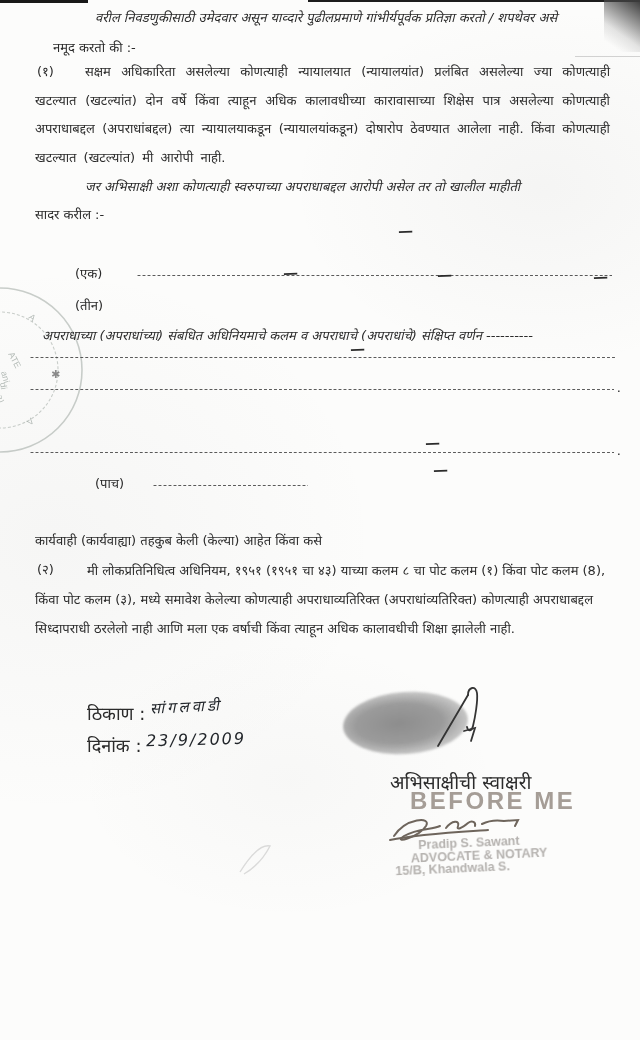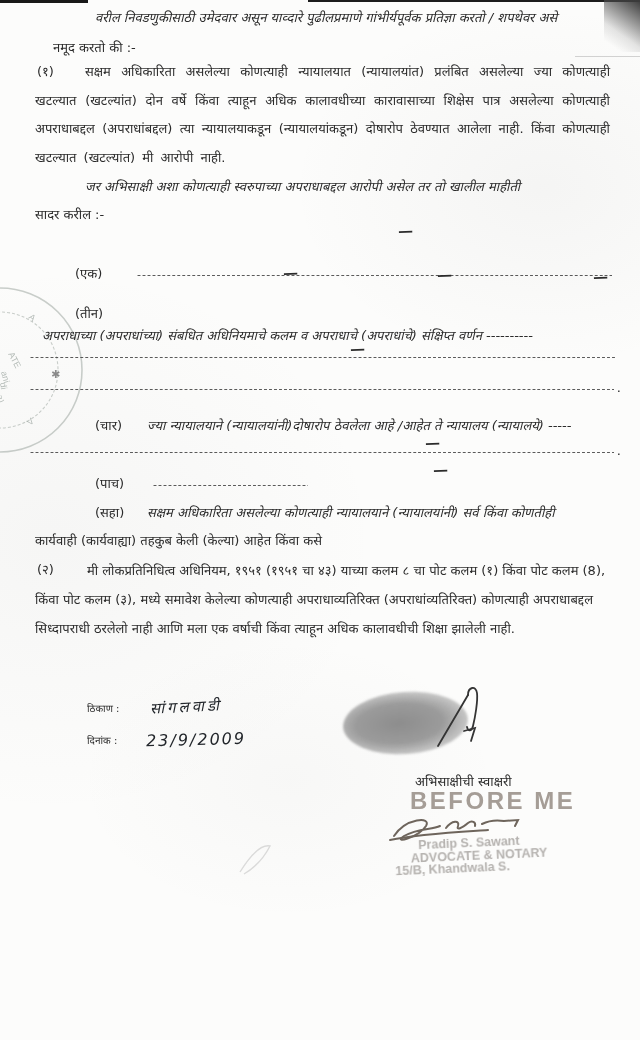--- a/index.html
+++ b/index.html
@@ -17,38 +17,38 @@
   .nowrap{white-space:nowrap;font-style:italic;}
   .para{text-align:justify;word-spacing:3px;}
   .row{display:flex;align-items:baseline;}
   .row .no{flex:0 0 56px;}
   .dashfill{flex:1 1 auto;overflow:hidden;white-space:nowrap;letter-spacing:1px;font-size:11px;color:#3f3f3f;margin-left:6px;}
   .dashline{overflow:hidden;white-space:nowrap;letter-spacing:1px;font-size:11px;color:#3f3f3f;display:flex;align-items:baseline;}
   .dashline .fill{flex:1 1 auto;overflow:hidden;white-space:nowrap;}
   .dashline .dot{flex:0 0 auto;font-size:13px;color:#2b2b2b;padding-left:3px;}
   .hw{font-style:italic;color:#22262b;}
   .hwdash{position:absolute;font-weight:bold;color:#2a2a2a;font-size:15px;transform:rotate(-2deg);}
-  .label{font-size:10px;}
+  .label{font-size:18px;}
   
   .edge-a{left:0;top:0;width:88px;height:3px;background:#181818;}
   .edge-b{left:308px;top:0;width:332px;height:2px;background:#1c1c1c;}
   .corner{right:0;top:0;width:36px;height:52px;
     background:linear-gradient(215deg,#3a3a3a 0%, rgba(85,85,85,0.55) 38%, rgba(140,140,140,0.22) 62%, transparent 85%);}
   .gline{left:575px;top:56px;width:65px;height:1px;background:rgba(0,0,0,0.16);}
   .thumbprint{left:343px;top:692px;width:125px;height:62px;border-radius:50%;
     background:radial-gradient(ellipse at 45% 50%, #8d8d8d 0%, #9b9b9b 45%, rgba(158,158,158,0.55) 72%, rgba(170,170,170,0.18) 88%, transparent 100%);
     filter:blur(1.2px);transform:rotate(-4deg);}
   .stamp-before{left:410px;top:787px;font-family:"Liberation Sans",sans-serif;
     font-size:24px;font-weight:bold;letter-spacing:2.5px;color:#9c938c;opacity:.9;filter:blur(.4px);}
   .notary-clip{left:330px;top:836px;width:310px;height:44px;overflow:hidden;}
   .notary{transform:rotate(-2.5deg);transform-origin:left top;color:#b5b2af;
     font-family:"Liberation Sans",sans-serif;font-weight:bold;font-size:12.5px;line-height:12.5px;
     filter:blur(.45px);}
   .notary div{white-space:nowrap;}
-  .sig-label{left:415px;top:768px;font-size:13px;}
+  .sig-label{left:390px;top:768px;font-size:19px;}
   .hw-place{left:150px;top:696px;font-size:15px;letter-spacing:3px;transform:rotate(-3deg);}
   .hw-date{left:146px;top:730px;font-size:16px;letter-spacing:2px;transform:rotate(-1.5deg);}
   .pencil{opacity:.28;}
 </style>
 </head>
 <body>
 
 <div class="page">
 
   <div class="abs edge-a"></div>
@@ -84,54 +84,46 @@
   <div class="abs print row" style="left:75px;top:228px;width:537px;margin-top:32px;">
     <span class="no">(एक)</span>
     <span class="dashfill">------------------------------------------------------------------------------------------------------------------------------------------------------</span>
   </div>
   <span class="hwdash" style="left:398px;top:222px;">—</span>
 
   <span class="hwdash" style="left:283px;top:264px;">—</span>
   <span class="hwdash" style="left:437px;top:266px;">—</span>
   <span class="hwdash" style="left:593px;top:268px;">—</span>
 
-  <div class="abs print row" style="left:75px;top:300px;width:537px;">
+  <div class="abs print row" style="left:75px;top:292px;width:537px;">
     <span class="no">(तीन)</span>
   </div>
   <div class="abs print nowrap" style="left:42px;top:322px;width:572px;">अपराधाच्या (अपराधांच्या) संबधित अधिनियमाचे कलम व अपराधाचे (अपराधांचे) संक्षिप्त वर्णन ----------</div>
 
   <div class="abs dashline" style="left:30px;top:350px;width:585px;">
     <span class="fill">------------------------------------------------------------------------------------------------------------------------------------------------------</span>
   </div>
   <span class="hwdash" style="left:350px;top:340px;">—</span>
   <div class="abs dashline" style="left:30px;top:380px;width:592px;">
     <span class="fill">------------------------------------------------------------------------------------------------------------------------------------------------------</span>
     <span class="dot">.</span>
   </div>
 
-  <div class="abs print row" style="left:95px;top:412px;width:520px;">
-    <span class="no" style="flex-basis:52px;">(चार)</span>
-    <span class="nowrap">ज्या न्यायालयाने (न्यायालयांनी)दोषारोप ठेवलेला आहे /आहेत ते न्यायालय (न्यायालये) -----</span>
-  </div>
   <div class="abs dashline" style="left:30px;top:443px;width:592px;">
     <span class="fill">------------------------------------------------------------------------------------------------------------------------------------------------------</span>
     <span class="dot">.</span>
   </div>
   <span class="hwdash" style="left:425px;top:434px;">—</span>
 
   <div class="abs print row" style="left:95px;top:470px;width:520px;">
     <span class="no" style="flex-basis:52px;">(पाच)</span>
     <span class="dashfill" style="flex:0 0 155px;">----------------------------------------</span>
   </div>
   <span class="hwdash" style="left:433px;top:461px;">—</span>
 
-  <div class="abs print row" style="left:95px;top:499px;width:520px;">
-    <span class="no" style="flex-basis:52px;">(सहा)</span>
-    <span class="nowrap">सक्षम अधिकारिता असलेल्या कोणत्याही न्यायालयाने (न्यायालयांनी) सर्व किंवा कोणतीही</span>
-  </div>
   <div class="abs print" style="left:35px;top:527px;">कार्यवाही (कार्यवाह्या) तहकुब केली (केल्या) आहेत किंवा कसे</div>
 
   <span class="abs print" style="left:37px;top:556px;">(२)</span>
   <div class="abs print" style="left:35px;top:556px;width:578px;text-indent:52px;line-height:29px;">मी लोकप्रतिनिधित्व अधिनियम, १९५१ (१९५१ चा ४३) याच्या कलम ८ चा पोट कलम (१) किंवा पोट कलम (8), किंवा पोट कलम (३), मध्ये समावेश केलेल्या कोणत्याही अपराधाव्यतिरिक्त (अपराधांव्यतिरिक्त) कोणत्याही अपराधाबद्दल सिध्दापराधी ठरलेलो नाही आणि मला एक वर्षाची किंवा त्याहून अधिक कालावधीची शिक्षा झालेली नाही.</div>
 
   <span class="abs label" style="left:87px;top:701px;">ठिकाण :</span>
   <span class="abs hw hw-place">सांगलवाडी</span>
   <span class="abs label" style="left:87px;top:733px;">दिनांक :</span>
   <span class="abs hw hw-date">23/9/2009</span>
 

